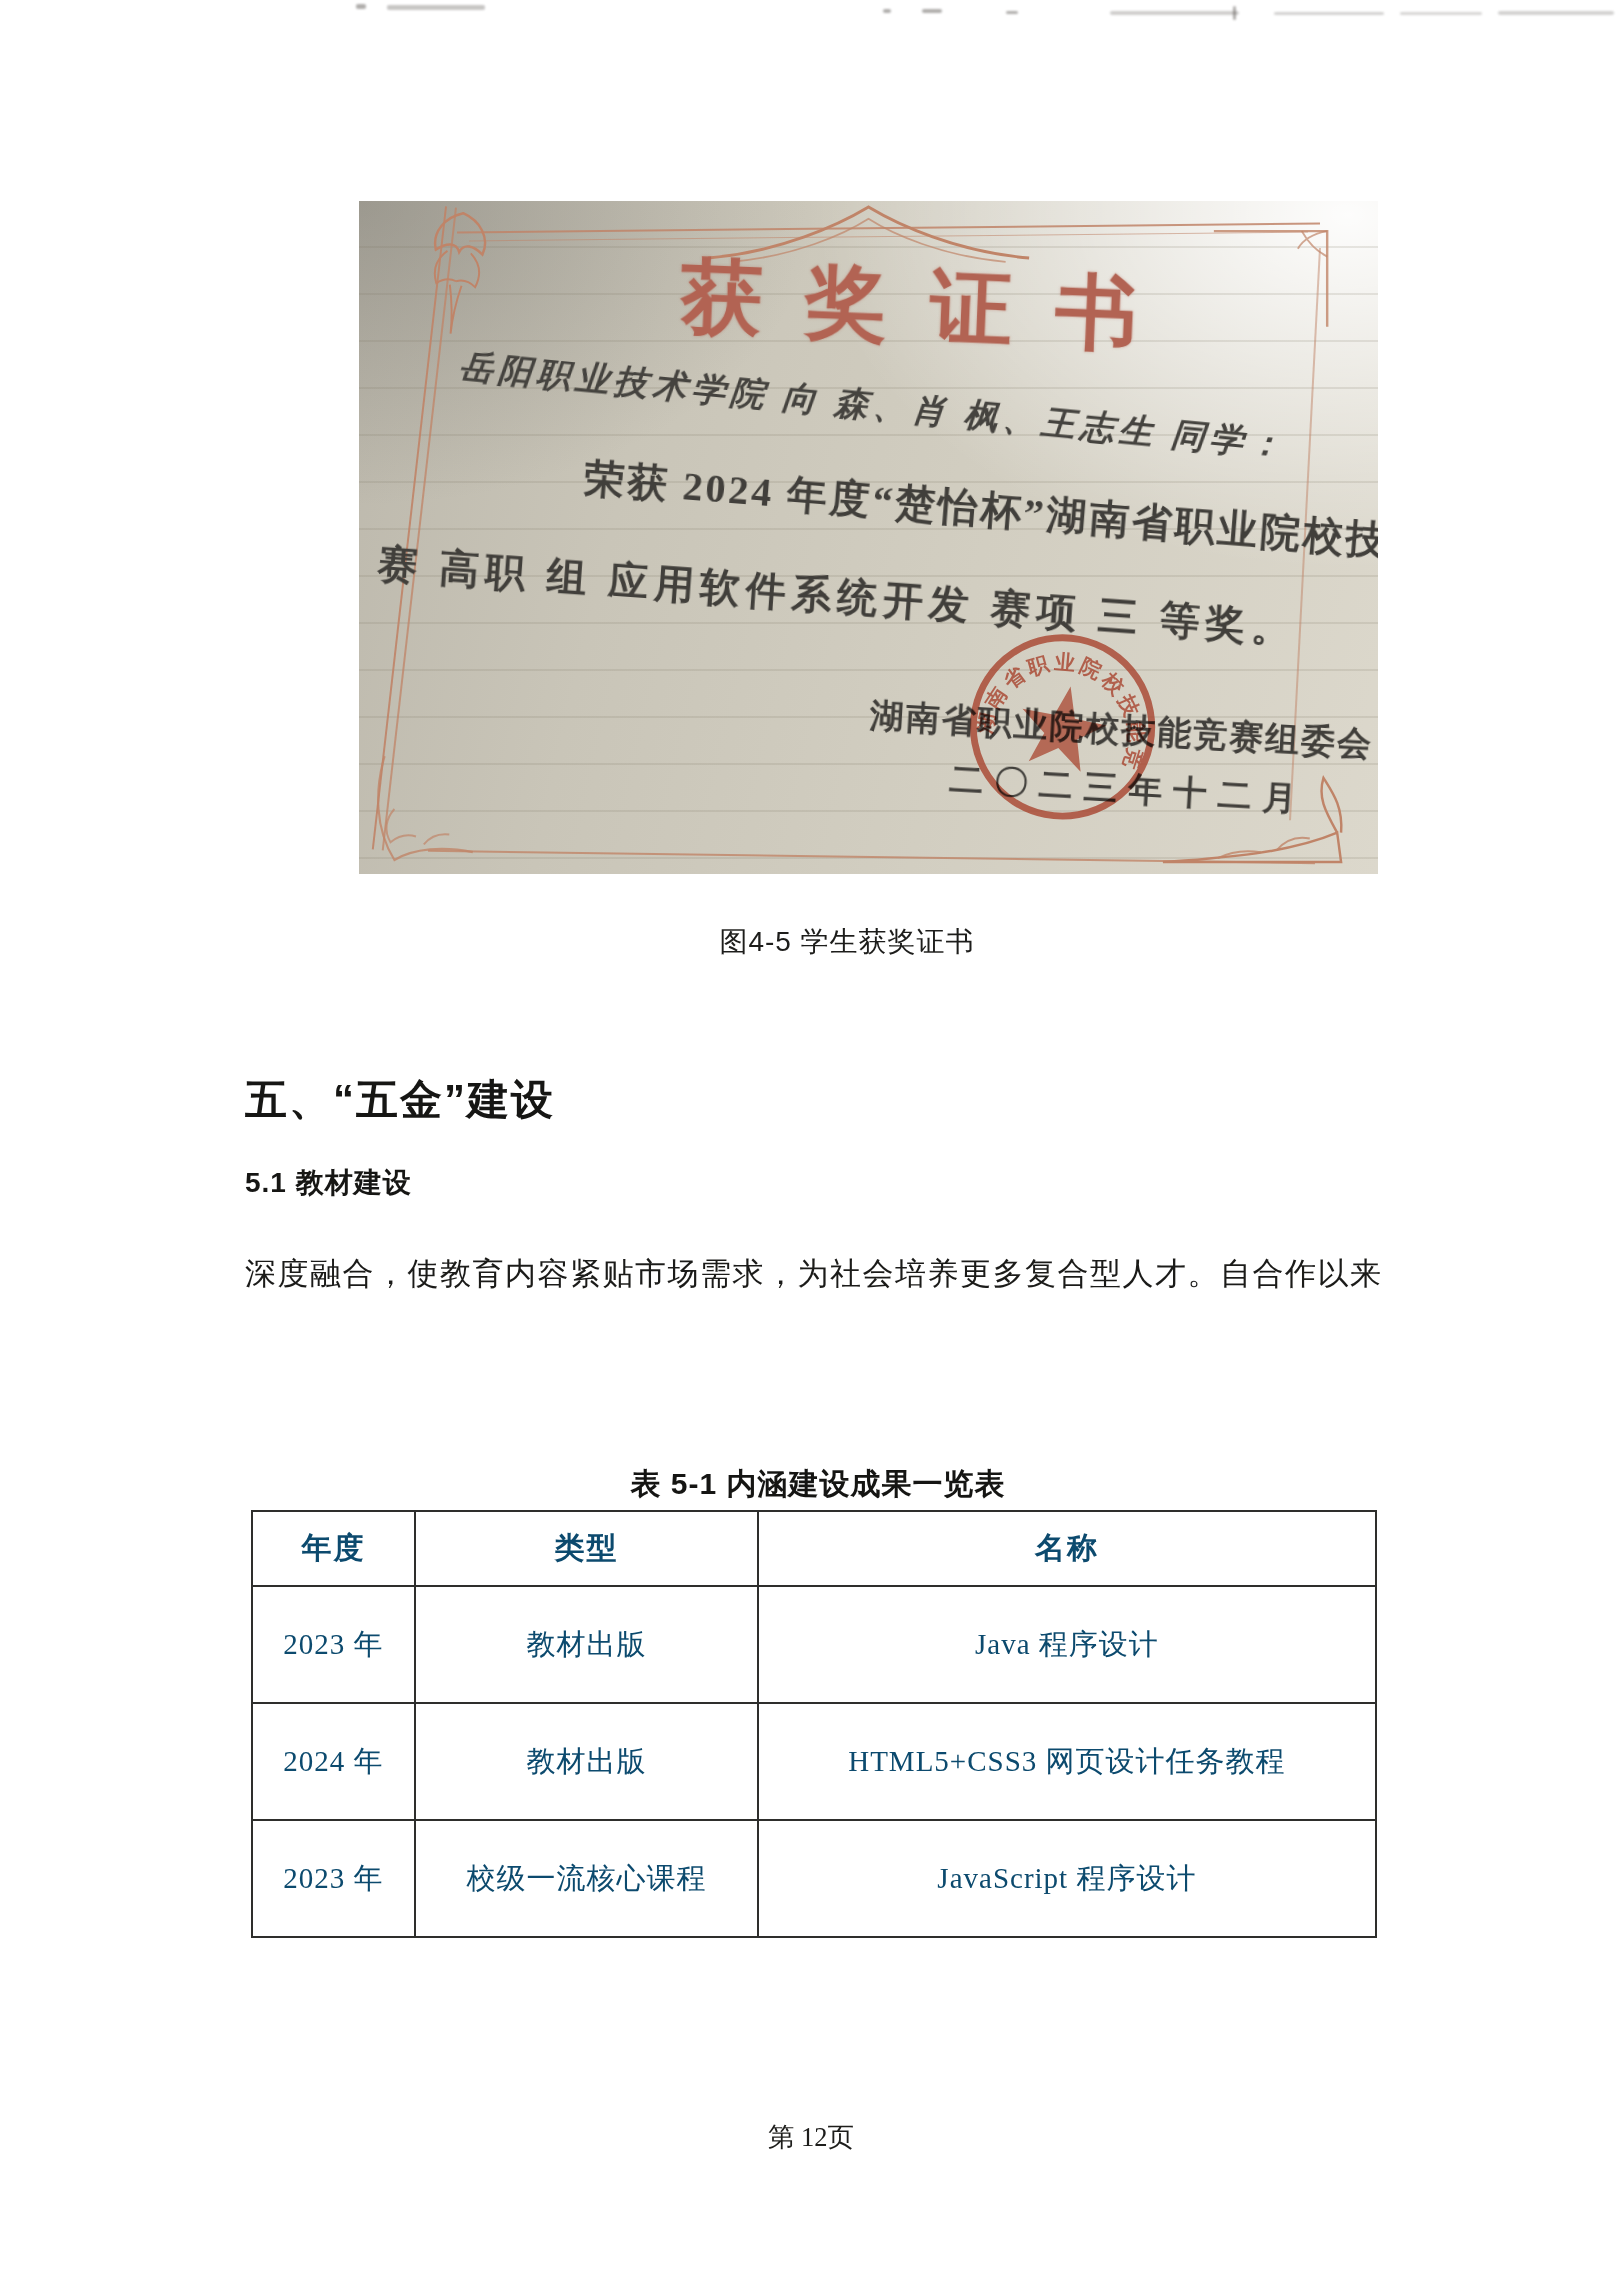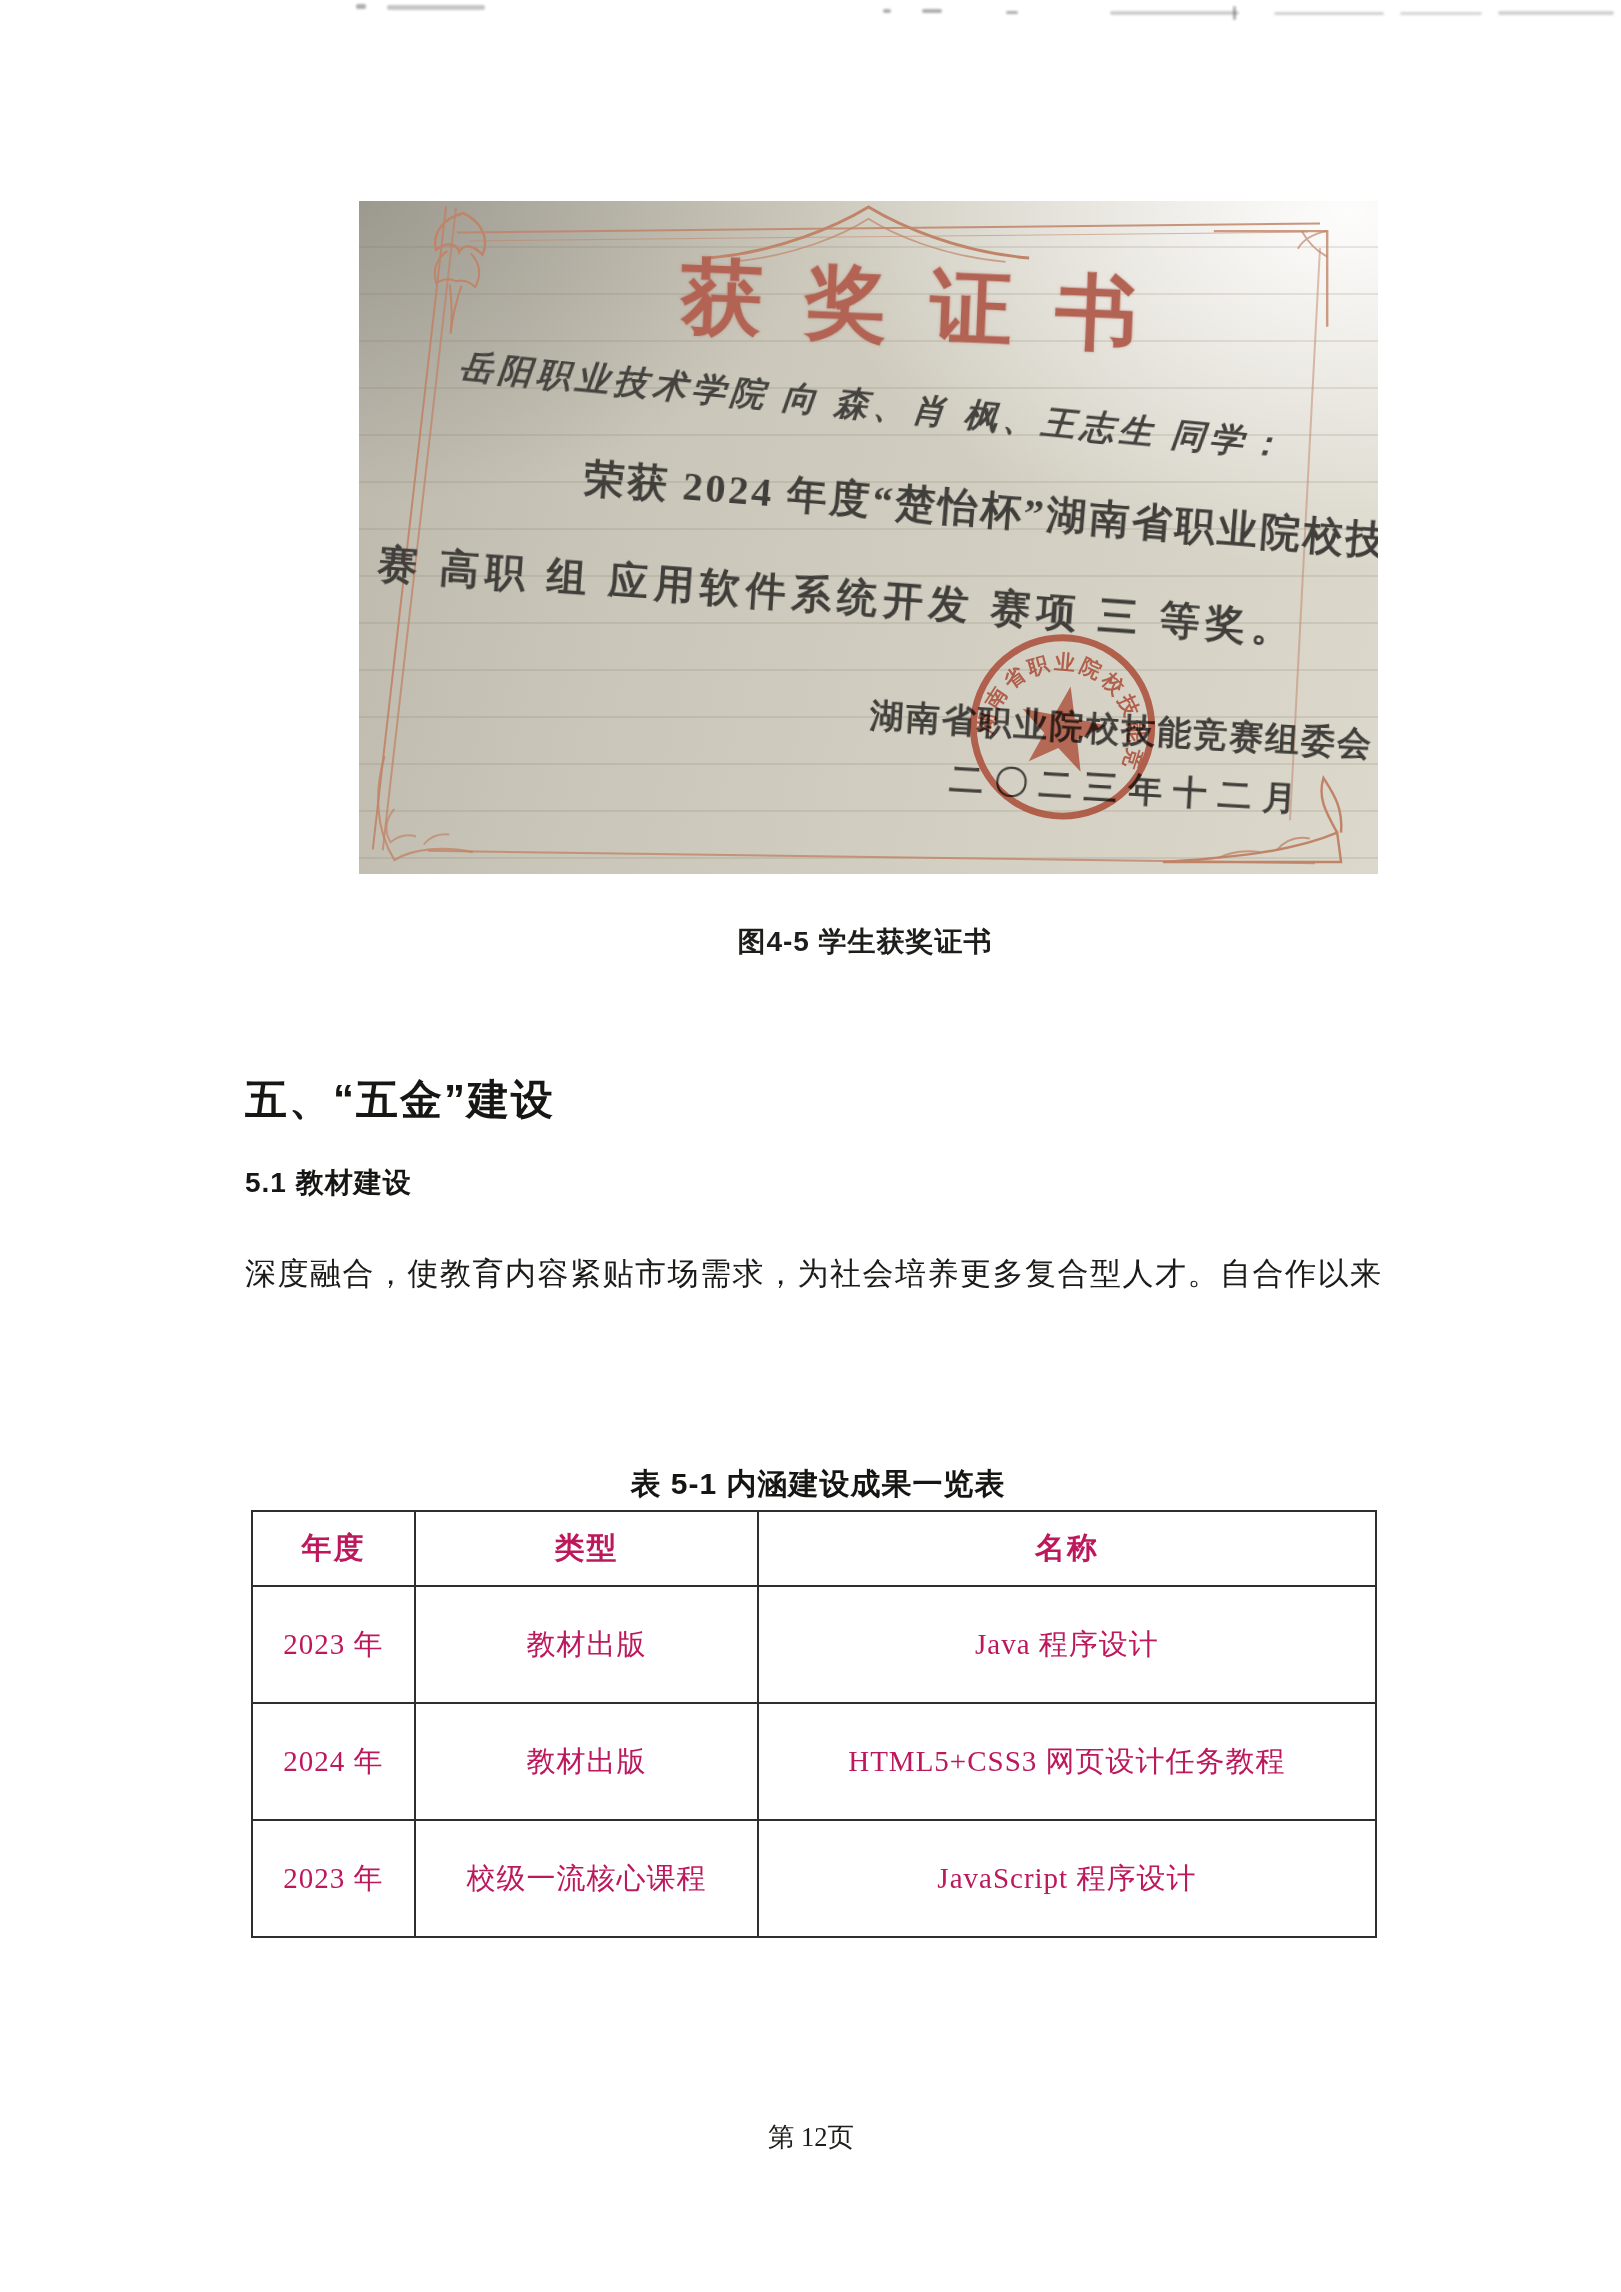--- a/index.html
+++ b/index.html
@@ -39,23 +39,23 @@
   }
   .cert-line{position:absolute;color:#413f3b;white-space:nowrap;filter:blur(0.3px);}
   .cert-recipient{left:93px;top:182px;font-size:34px;font-weight:bold;font-style:italic;letter-spacing:4.9px;transform:rotate(3.2deg);color:#45433f;}
   .cert-award1{left:223px;top:278px;font-size:40px;font-weight:bold;letter-spacing:2.9px;transform:rotate(2.2deg);}
   .cert-award2{left:19.6px;top:369px;font-size:40px;font-weight:bold;letter-spacing:5.9px;transform:rotate(1.8deg);}
   .cert-issuer{left:518px;top:496px;font-size:34px;font-weight:bold;letter-spacing:2px;transform:rotate(1deg);}
   .cert-date{left:600px;top:555px;font-size:34px;font-weight:bold;letter-spacing:10.8px;transform:rotate(1deg);}
   .stamp{position:absolute;left:613px;top:420px;width:196px;height:196px;opacity:.8;mix-blend-mode:multiply;transform:rotate(9deg);}
   
   .caption{
-    position:absolute;left:865px;top:923px;transform:translateX(-50%);
-    font-family:"Liberation Sans","DejaVu Sans",sans-serif;
-    font-size:28px;font-weight:bold;color:#1d1d1b;letter-spacing:1px;white-space:nowrap;
+    position:absolute;left:847px;top:923px;transform:translateX(-50%);
+    font-family:"Liberation Sans","DejaVu Sans",sans-serif;
+    font-size:28px;font-weight:normal;color:#1d1d1b;letter-spacing:1px;white-space:nowrap;
   }
   .h-section{
     position:absolute;left:245px;top:1072px;
     font-family:"Liberation Sans","DejaVu Sans",sans-serif;
     font-size:42px;font-weight:bold;color:#161614;letter-spacing:2px;
   }
   .h-sub{
     position:absolute;left:245px;top:1164px;
     font-family:"Liberation Sans","DejaVu Sans",sans-serif;
     font-size:28px;font-weight:bold;color:#161614;letter-spacing:1px;
@@ -69,21 +69,21 @@
     font-family:"Liberation Sans","DejaVu Sans",sans-serif;
     font-size:30px;font-weight:bold;color:#151513;letter-spacing:1px;white-space:nowrap;
   }
   table.results{
     position:absolute;left:251px;top:1510px;width:1126px;height:414px;
     border-collapse:collapse;table-layout:fixed;
   }
   table.results col.c1{width:14.5%;} table.results col.c2{width:30.5%;} table.results col.c3{width:55%;}
   table.results th, table.results td{
     border:2.5px solid #2e2e2c;text-align:center;vertical-align:middle;
-    color:#be185d;padding:16px;
+    color:#0c4a6e;padding:16px;
   }
   table.results{border:2.9px solid #2e2e2c;}
   table.results thead tr{height:75px;}
   table.results tbody tr{height:117px;}
   table.results th{font-family:"Liberation Sans","DejaVu Sans",sans-serif;font-size:30px;font-weight:bold;letter-spacing:2px;}
   table.results td{font-size:29px;letter-spacing:1px;}
   
   .footer{
     position:absolute;left:811px;top:2119px;transform:translateX(-50%);
     font-size:26.5px;color:#1d1d1b;white-space:nowrap;

